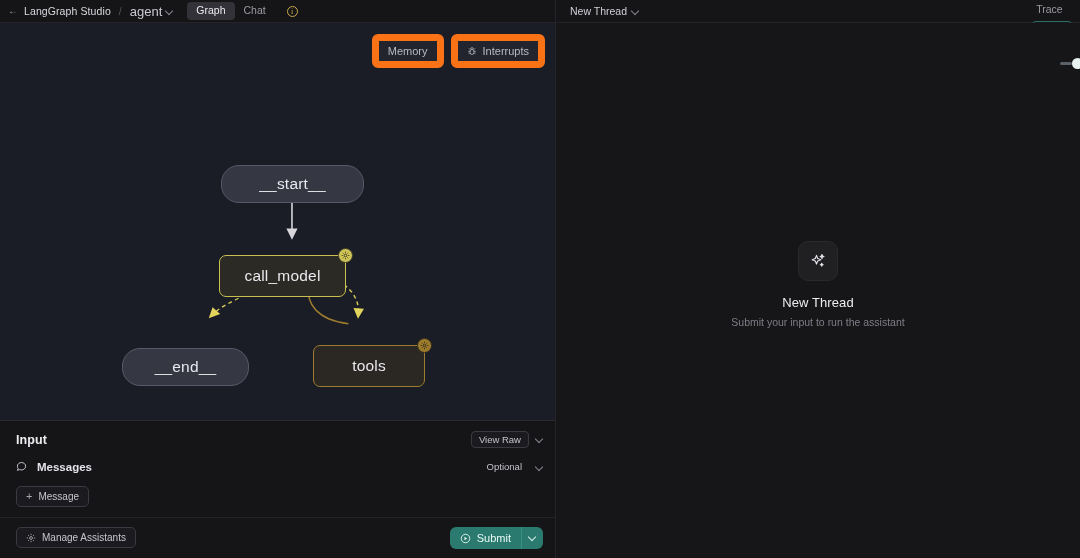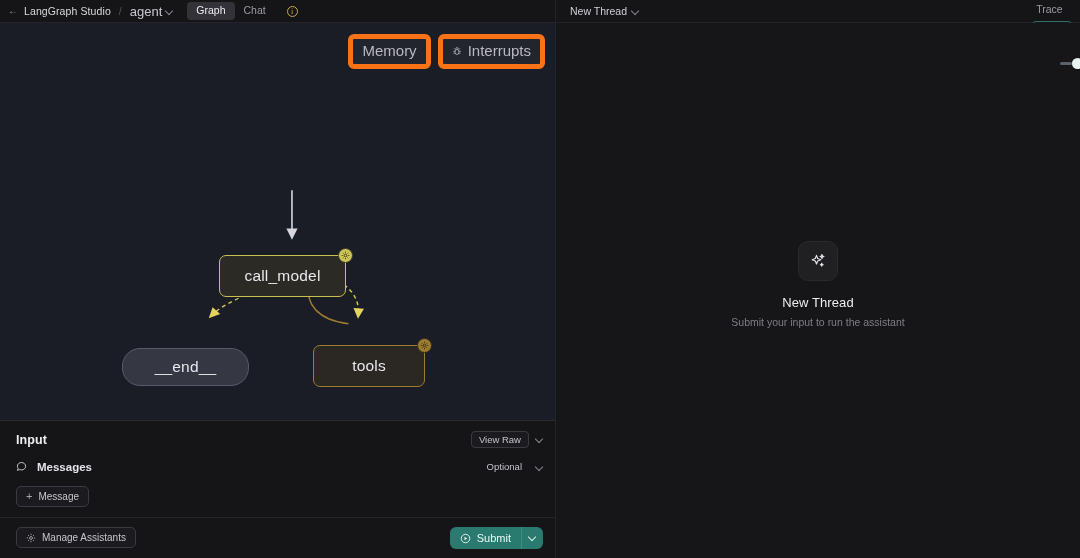--- a/index.html
+++ b/index.html
@@ -74,22 +74,22 @@
     width: 556px; min-width: 556px; position: relative;
     background: #1b1d26; border-right: 1px solid #242428;
     display: flex; flex-direction: column;
   }
   .graph-area { flex: 1; position: relative; overflow: hidden; }
   .graph-toolbar {
     position: absolute; top: 11px; right: 10px; display: flex; gap: 7px; z-index: 5;
   }
   .gt-btn {
     display: flex; align-items: center; gap: 6px;
-    background: #22242e; border: 5px solid #f97316; border-radius: 6px;
-    padding: 4px 9px; font-size: 15px; color: #b9b9c2; cursor: pointer;
+    background: #22242e; border: 7px solid #f97316; border-radius: 6px;
+    padding: 4px 9px; font-size: 11px; color: #b9b9c2; cursor: pointer;
     line-height: 1.1;
   }
   .bug-ico { width: 10px; height: 10px; display: block; }
 
   .graph-svg { position: absolute; inset: 0; width: 100%; height: 100%; }
 
   .node {
     position: absolute; display: flex; align-items: center; justify-content: center;
     cursor: pointer; user-select: none;
   }
@@ -259,20 +259,23 @@
 
           <path d="M292.5,179 L292.5,226" stroke="#d6d6dc" stroke-width="1.6" fill="none" marker-end="url(#arr-white)"></path>
 
           <path d="M268,272 C262,288 228,296 213,312" stroke="#cfc457" stroke-width="1.5" stroke-dasharray="4 3.5" fill="none" marker-end="url(#arr-yellow)"></path>
 
           <path d="M332,272 C352,282 360,296 359,311" stroke="#cfc457" stroke-width="1.5" stroke-dasharray="4 3.5" fill="none" marker-end="url(#arr-yellow)"></path>
 
           <path d="M349,322 C318,318 306,300 310,282" stroke="#9d7c2e" stroke-width="1.5" fill="none" marker-end="url(#arr-amber)"></path>
         </svg>
 
+        <div class="node pill" style="left:221px; top:142px; width:143px; height:38px;">
+          <span class="label">__start__</span>
+        </div>
 
         <div class="node model" style="left:219px; top:232px; width:127px; height:42px;">
           <span class="label">call_model</span>
           <span class="badge yellow">
             <svg viewBox="0 0 16 16" fill="none" stroke="#3d3a1c" stroke-width="1.6">
               <circle cx="8" cy="8" r="2.4"></circle>
               <path d="M8 1.2v2M8 12.8v2M1.2 8h2M12.8 8h2M3.2 3.2l1.4 1.4M11.4 11.4l1.4 1.4M12.8 3.2l-1.4 1.4M4.6 11.4l-1.4 1.4"></path>
             </svg>
           </span>
         </div>

